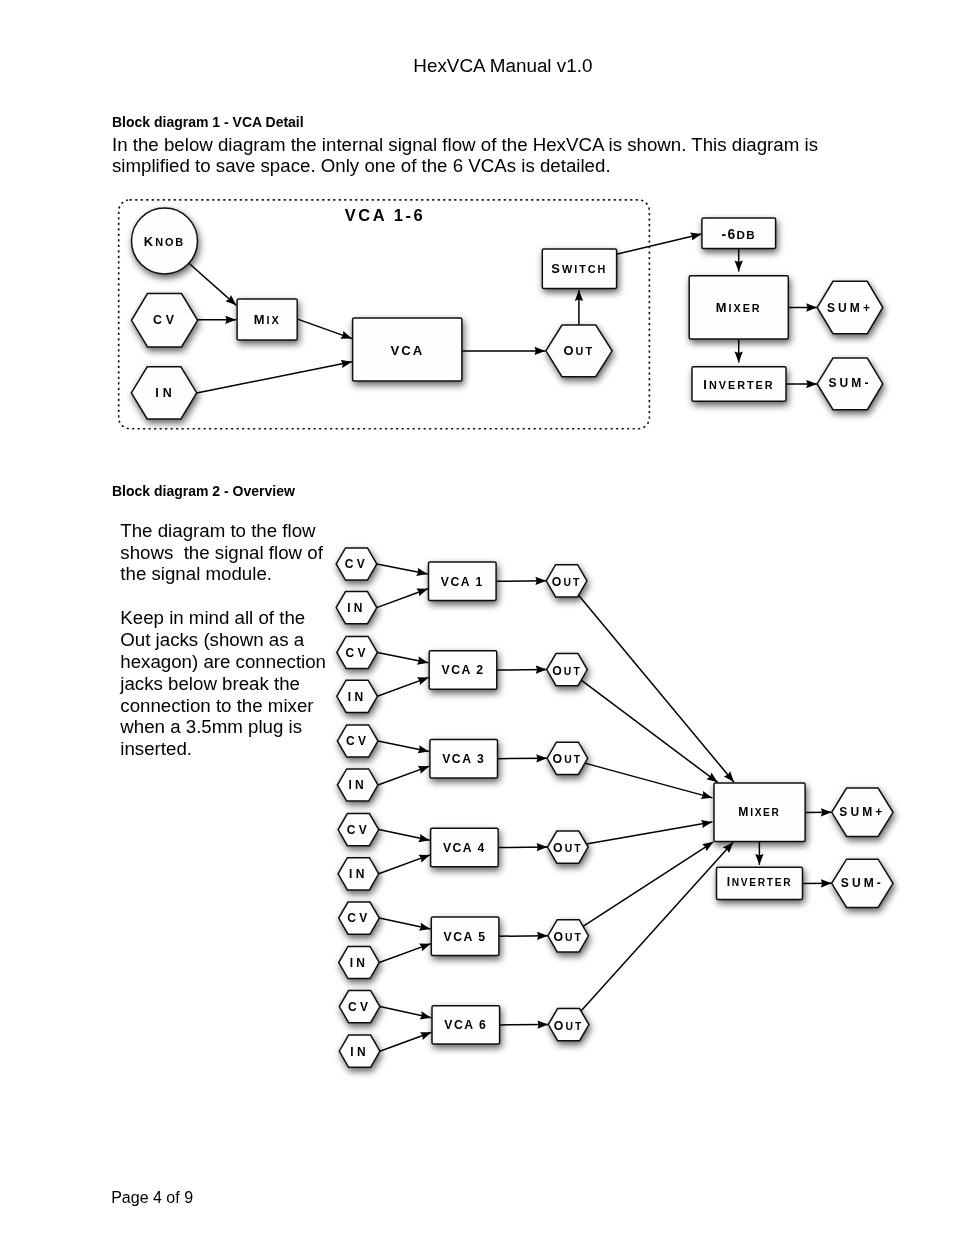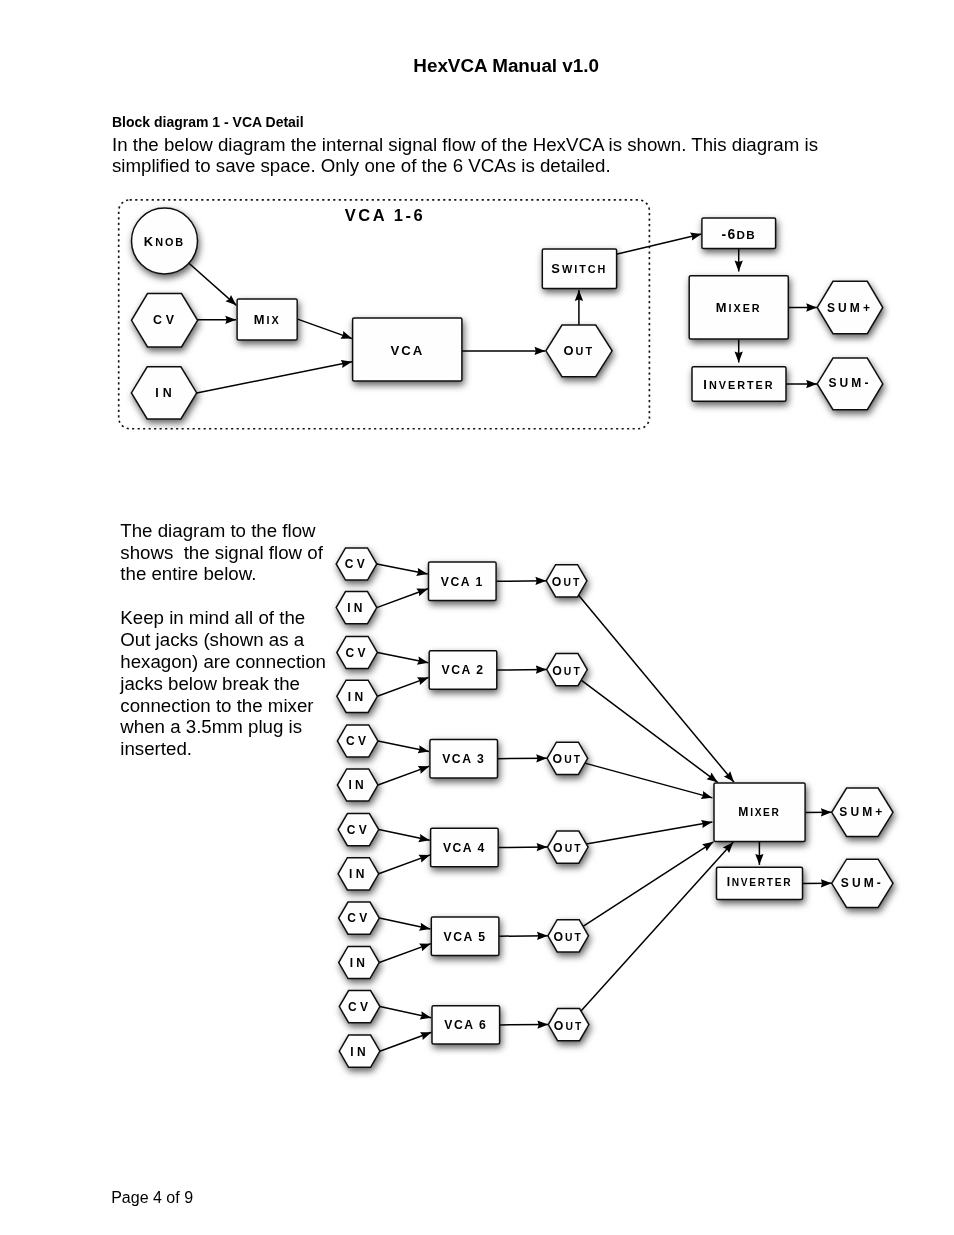--- a/index.html
+++ b/index.html
@@ -1,19 +1,19 @@
 <!DOCTYPE html>
 <html><head>
 <meta charset="utf-8">
 <title>HexVCA Manual v1.0 - Page 4</title>
 <style>
   html,body{margin:0;padding:0;}
   body{width:954px;height:1235px;background:#ffffff;font-family:"Liberation Sans",sans-serif;color:#000;overflow:hidden;position:relative;}
   .page{position:absolute;inset:0;}
-  #doc-header{position:absolute;left:413.3px;top:54.6px;font-size:18.85px;font-weight:bold;line-height:22px;}
+  #doc-header{position:absolute;left:413.3px;top:54.6px;font-size:18.85px;font-weight:normal;line-height:22px;}
   .heading{position:absolute;left:112px;font-size:14px;font-weight:bold;line-height:21.6px;}
   .para{position:absolute;left:112px;font-size:18.7px;line-height:21.85px;}
   .para>div{white-space:pre;}
   #footer{position:absolute;left:111.2px;top:1148px;font-size:16.0px;line-height:19px;margin-top:40px;}
   svg{position:absolute;left:0;top:0;overflow:visible;}
   .grplabel{font-family:"Liberation Sans",sans-serif;font-size:16.5px;font-weight:bold;letter-spacing:2.55px;fill:#000;}
   .shp{fill:#fefefe;stroke:#111;stroke-width:1.5;filter:url(#sh);}
   .nlbl{font-family:"Liberation Sans",sans-serif;font-size:12.9px;font-weight:bold;letter-spacing:2.0px;fill:#000;}
   .nsum{font-size:12.0px;letter-spacing:3.1px;}
   .nvca{letter-spacing:1.9px;font-size:13.2px;}
@@ -29,24 +29,25 @@
 </head>
 <body>
 
 <div class="page">
   <div id="doc-header">HexVCA Manual v1.0</div>
   <div class="heading" style="top:111.7px">Block diagram 1 - VCA Detail</div>
   <div class="para" style="top:133.5px">
     <div>In the below diagram the internal signal flow of the HexVCA is shown. This diagram is</div>
     <div>simplified to save space. Only one of the 6 VCAs is detailed.</div>
   </div>
+  <div class="heading" style="top:481px">Block diagram 2 - Overview</div>
   <div class="para" id="s2body" style="left:120.3px;top:519.8px">
     <div>The diagram to the flow</div>
     <div>shows  the signal flow of</div>
-    <div>the entire below.</div>
+    <div>the signal module.</div>
     <div class="spacer">&nbsp;</div>
     <div>Keep in mind all of the</div>
     <div>Out jacks (shown as a</div>
     <div>hexagon) are connection</div>
     <div>jacks below break the</div>
     <div>connection to the mixer</div>
     <div>when a 3.5mm plug is</div>
     <div>inserted.</div>
   </div>
 

